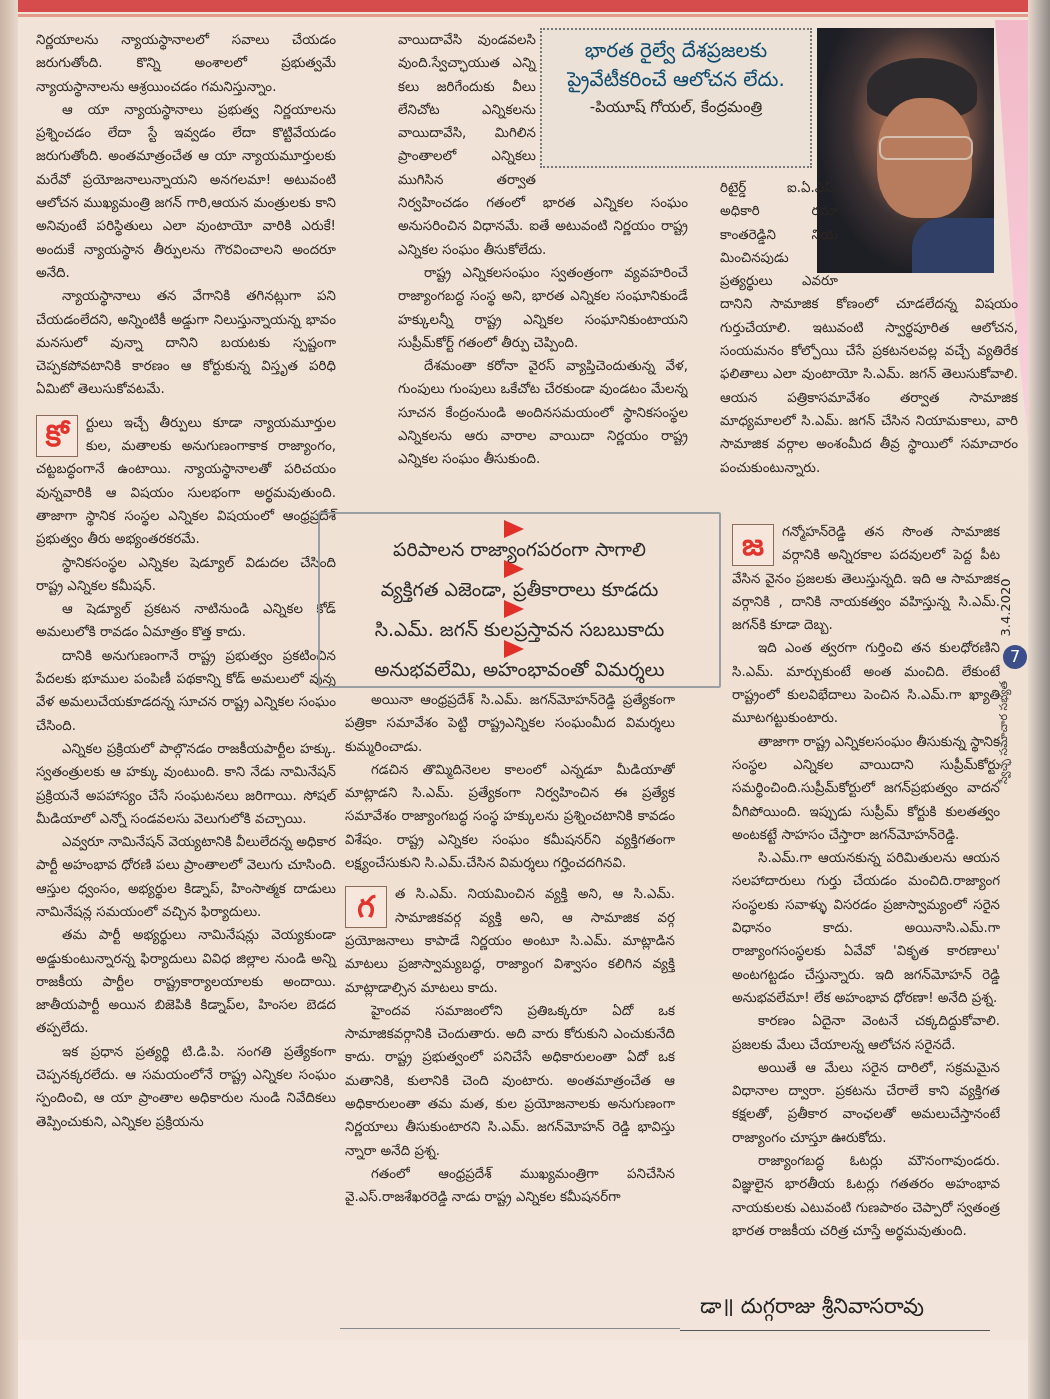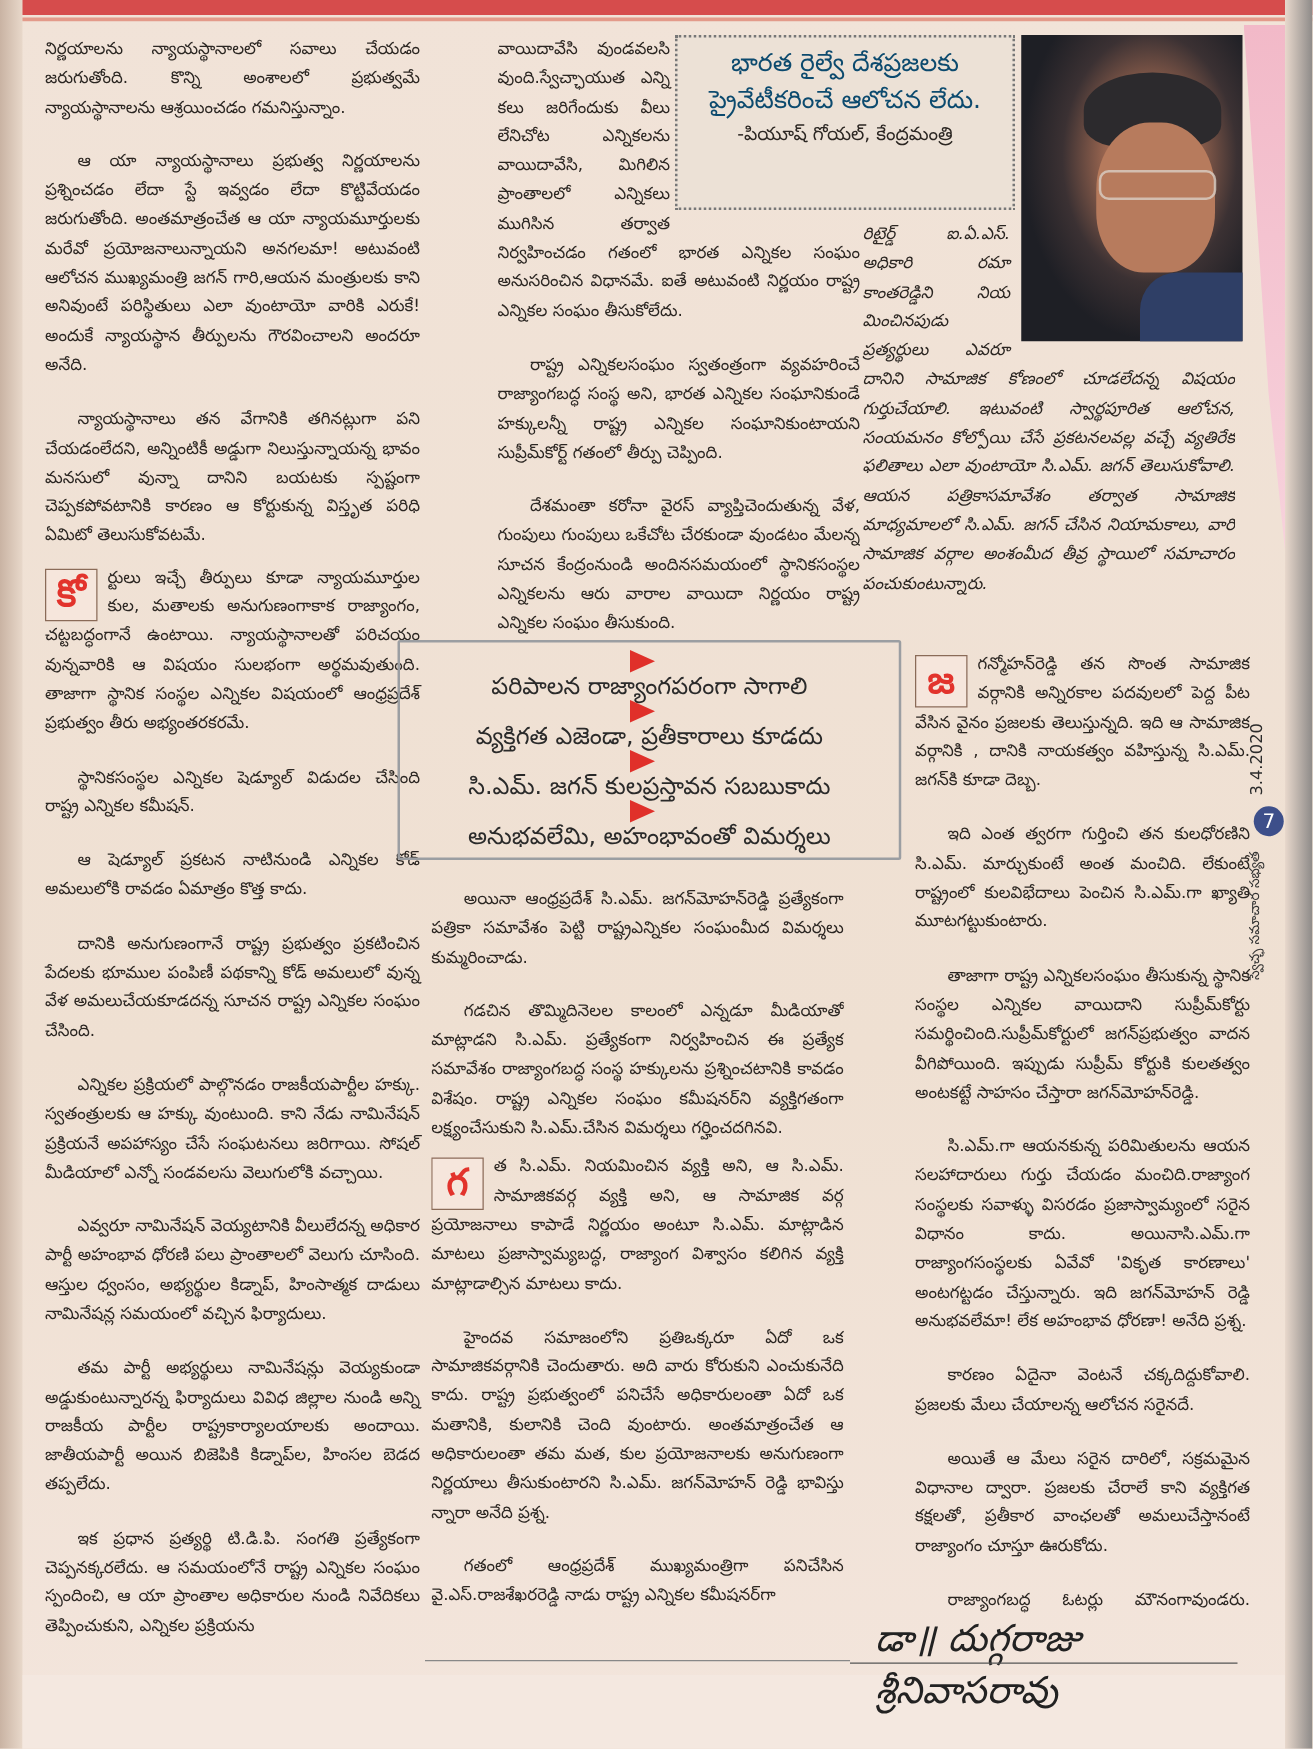--- a/index.html
+++ b/index.html
@@ -18,25 +18,25 @@
   .left-edge { position:absolute; left:0; top:0; width:18px; height:1399px;
     background:linear-gradient(90deg,#c9b3a3,#e8d8ca); }
   .right-edge { position:absolute; right:0; top:0; width:22px; height:1399px;
     background:linear-gradient(90deg,#e8d8cc,#8d8a88); }
   .pink-wedge { position:absolute; left:995px; top:20px; width:33px; height:420px;
     background:linear-gradient(180deg,#f2b9c8,#f7d2dc); clip-path:polygon(0 0,100% 0,100% 100%,60% 70%); }
   .bottom-strip { position:absolute; left:18px; top:1340px; width:1010px; height:59px; background:#f4e8e0; }
 
   .col { position:absolute; font-size:13.4px; line-height:23.3px; text-align:justify; }
   .col p { margin:0; }
-  .col p.indent { text-indent:26px;margin-top:20px; }
+  .col p.indent { text-indent:26px; }
 
   #col1 { left:36px; top:28px; width:300px; }
   #col2 { left:398px; top:28px; width:296px; }
-  #col3 { left:690px; top:176px; width:298px;font-style:italic; }
+  #col3 { left:720px; top:176px; width:298px; }
 
   .quote-box {
     position:absolute; left:540px; top:28px; width:272px; height:140px;
     border:2px dotted #777; background:#ece1d6;
     text-align:center; padding:6px 4px; box-sizing:border-box;
   }
   .quote-line { font-size:20px; line-height:29px; color:#0c4a6e; display:block; }
   .quote-attr { font-size:15px; line-height:22px; display:block; margin-top:2px; }
 
   .photo {
@@ -60,21 +60,21 @@
   }
   .hl-item { display:flex; align-items:center; height:40px; font-size:19px; color:#2a2a2a;flex-direction:column; }
   .hl-arrow { width:0; height:0; border-top:9px solid transparent; border-bottom:9px solid transparent;
     border-left:20px solid #e0302a; margin-right:12px; }
 
   .side-meta { position:absolute; left:1003px; top:560px; width:24px; height:380px; }
   .side-date { position:absolute; left:-26px; top:40px; transform:rotate(-90deg); font-size:13px; white-space:nowrap; color:#2b2b2b; }
   .page-num { position:absolute; left:0; top:85px; width:24px; height:24px; border-radius:50%; background:#3d4f8a; color:#fff; font-size:16px; text-align:center; line-height:24px; }
   .side-name { position:absolute; left:-50px; top:165px; transform:rotate(-90deg); font-size:11px; white-space:nowrap; color:#333; }
 
-  .byline { position:absolute; left:700px; top:1294px; width:300px; font-size:30px; font-style:italic; color:#222; }
+  .byline { position:absolute; left:700px; top:1294px; width:300px; font-size:21px; color:#222; }
   .byline-rule { position:absolute; left:680px; top:1330px; width:310px; height:1px; background:#555; }
   .col-rule { position:absolute; left:340px; top:1328px; width:340px; height:1px; background:#888; }
 </style>
 </head>
 <body>
 
 <div class="page">
   <div class="top-rule"></div>
   <div class="top-rule2"></div>
   <div class="left-edge"></div>
@@ -159,21 +159,21 @@
 
   <div class="col" style="left:732px; top:520px; width:268px; height:770px; overflow:hidden;">
     <p>
       <span class="drop">జ</span>
       <span>గన్మోహన్‌రెడ్డి తన సొంత సామాజిక వర్గానికి అన్నిరకాల పదవులలో పెద్ద పీట వేసిన వైనం ప్రజలకు తెలుస్తున్నది. ఇది ఆ సామాజిక వర్గానికి , దానికి నాయకత్వం వహిస్తున్న సి.ఎమ్. జగన్‌కి కూడా దెబ్బ.</span>
     </p>
     <p class="indent">ఇది ఎంత త్వరగా గుర్తించి తన కులధోరణిని సి.ఎమ్. మార్చుకుంటే అంత మంచిది. లేకుంటే రాష్ట్రంలో కులవిభేదాలు పెంచిన సి.ఎమ్.గా ఖ్యాతి మూటగట్టుకుంటారు.</p>
     <p class="indent">తాజాగా రాష్ట్ర ఎన్నికలసంఘం తీసుకున్న స్థానిక సంస్థల ఎన్నికల వాయిదాని సుప్రీమ్‌కోర్టు సమర్థించింది.సుప్రీమ్‌కోర్టులో జగన్‌ప్రభుత్వం వాదన వీగిపోయింది. ఇప్పుడు సుప్రీమ్ కోర్టుకి కులతత్వం అంటకట్టే సాహసం చేస్తారా జగన్‌మోహన్‌రెడ్డి.</p>
     <p class="indent">సి.ఎమ్.గా ఆయనకున్న పరిమితులను ఆయన సలహాదారులు గుర్తు చేయడం మంచిది.రాజ్యాంగ సంస్థలకు సవాళ్ళు విసరడం ప్రజాస్వామ్యంలో సరైన విధానం కాదు. అయినాసి.ఎమ్.గా రాజ్యాంగసంస్థలకు ఏవేవో 'వికృత కారణాలు' అంటగట్టడం చేస్తున్నారు. ఇది జగన్‌మోహన్ రెడ్డి అనుభవలేమా! లేక అహంభావ ధోరణా! అనేది ప్రశ్న.</p>
     <p class="indent">కారణం ఏదైనా వెంటనే చక్కదిద్దుకోవాలి. ప్రజలకు మేలు చేయాలన్న ఆలోచన సరైనదే.</p>
-    <p class="indent">అయితే ఆ మేలు సరైన దారిలో, సక్రమమైన విధానాల ద్వారా. ప్రజలకు చేరాలే కాని వ్యక్తిగత కక్షలతో, ప్రతీకార వాంఛలతో అమలుచేస్తానంటే రాజ్యాంగం చూస్తూ ఊరుకోదు.</p>
+    <p class="indent">అయితే ఆ మేలు సరైన దారిలో, సక్రమమైన విధానాల ద్వారా. ప్రకటను చేరాలే కాని వ్యక్తిగత కక్షలతో, ప్రతీకార వాంఛలతో అమలుచేస్తానంటే రాజ్యాంగం చూస్తూ ఊరుకోదు.</p>
     <p class="indent">రాజ్యాంగబద్ధ ఓటర్లు మౌనంగావుండరు. విజ్ఞులైన భారతీయ ఓటర్లు గతతరం అహంభావ నాయకులకు ఎటువంటి గుణపాఠం చెప్పారో స్వతంత్ర భారత రాజకీయ చరిత్ర చూస్తే అర్థమవుతుంది.</p>
   </div>
 
   <div class="side-meta">
     <span class="side-date">3.4.2020</span>
     <span class="page-num">7</span>
     <span class="side-name">స్వేచ్ఛ సమాచార సభ్యత</span>
   </div>
 
   <div class="byline">డా॥ దుగ్గరాజు శ్రీనివాసరావు</div>

